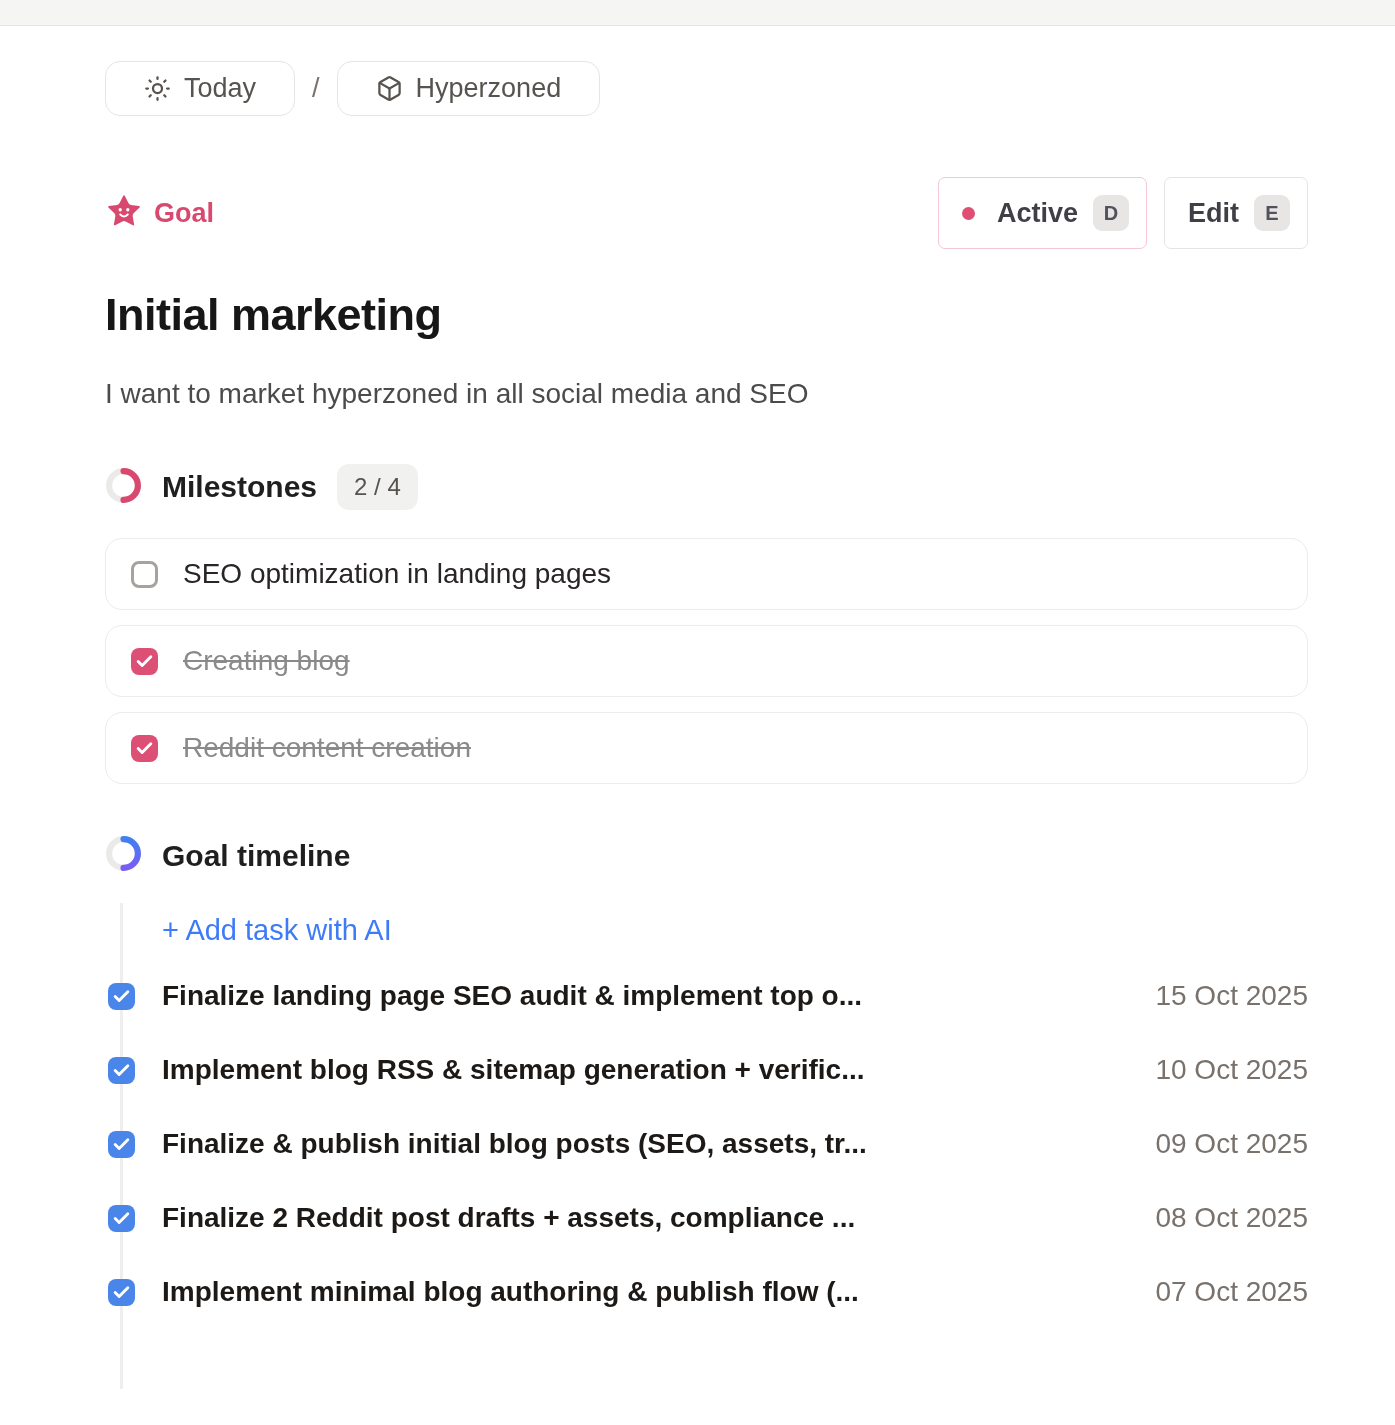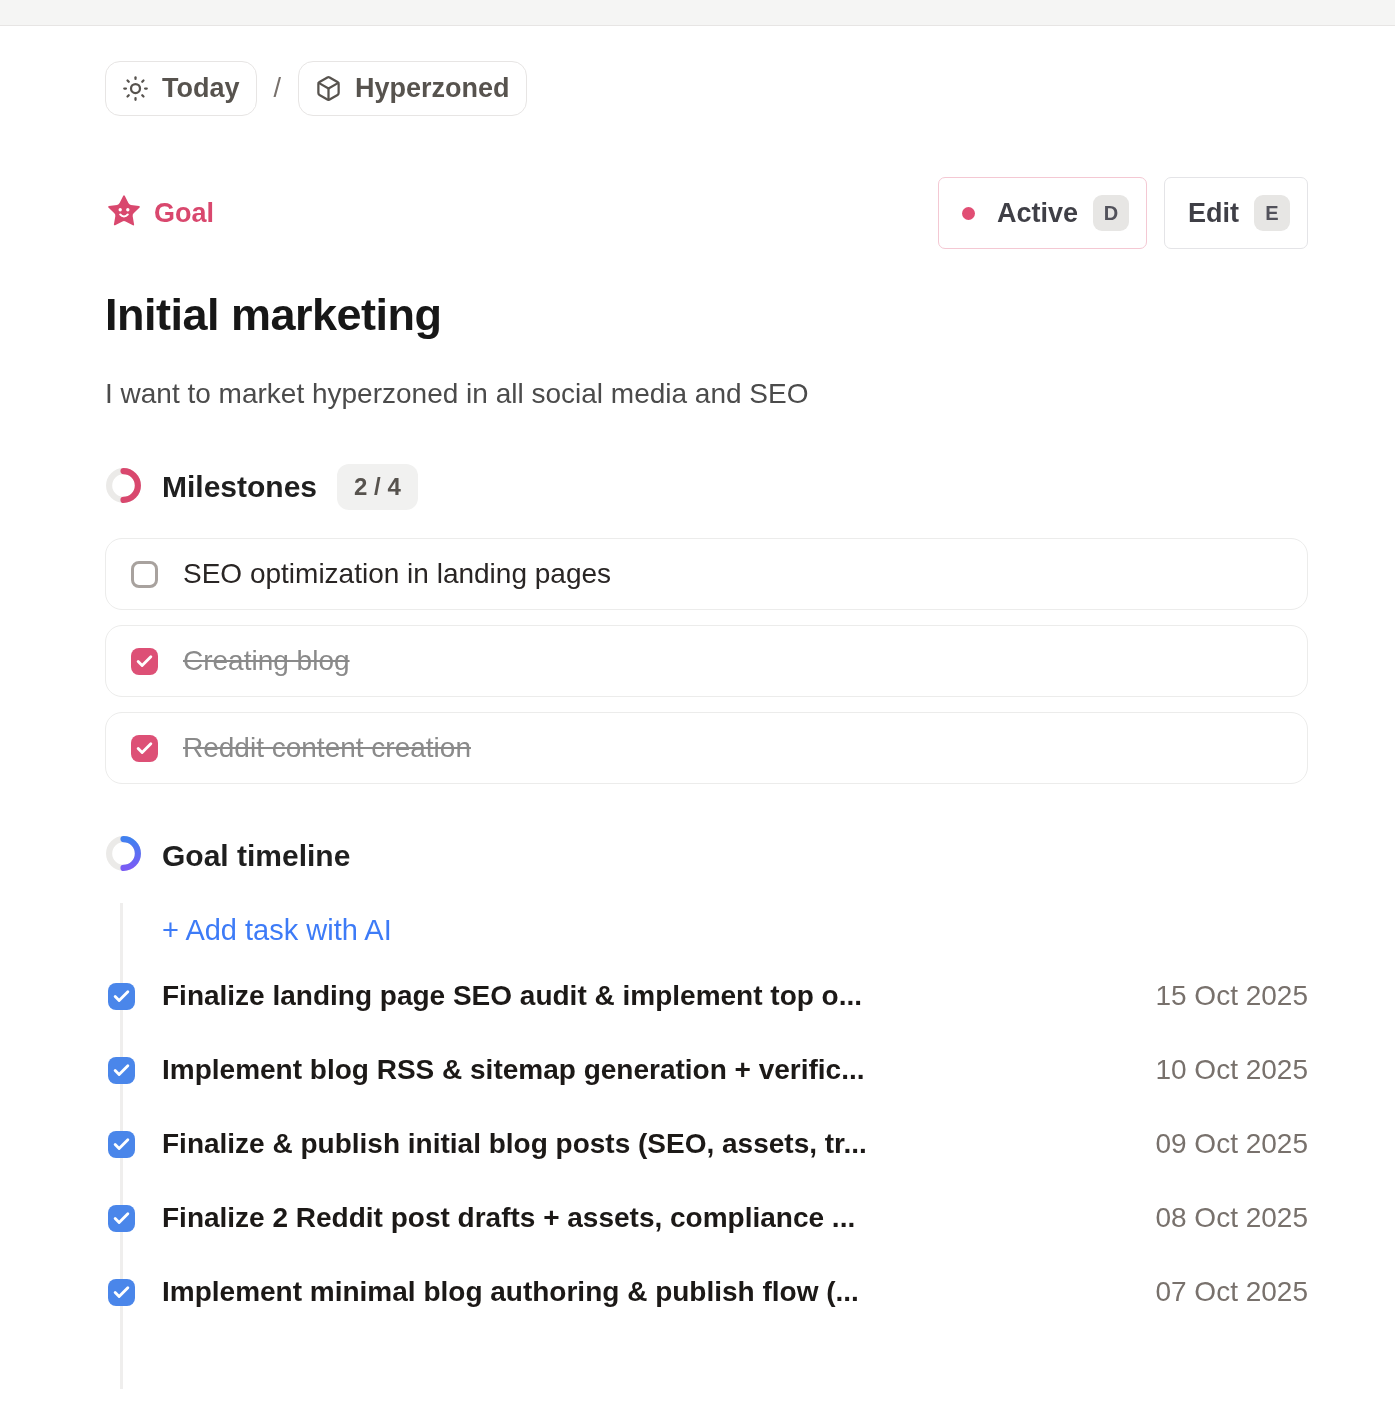--- a/index.html
+++ b/index.html
@@ -3,23 +3,23 @@
 <meta charset="utf-8">
 <style>
   * { margin: 0; padding: 0; box-sizing: border-box; }
   html, body { width: 1395px; height: 1425px; background: #fff; overflow: hidden;
     font-family: "Liberation Sans", sans-serif; color: #1c1917; }
   .topbar { height: 26px; background: #f5f5f4; border-bottom: 1px solid #e7e5e4; }
   .page { padding: 0 87px 0 105px; }
 
   
   .breadcrumb { margin-top: 35px; display: flex; align-items: center; gap: 17px; }
-  .crumb-btn { display: flex; align-items: center; gap: 13px; height: 55px; padding: 0 16px;
+  .crumb-btn { display: flex; align-items: center; gap: 13px; height: 55px; padding: 0 38px;
     border: 1.5px solid #e7e5e4; border-radius: 15px; background: #fff; color: #57534e;
-    font-size: 27px; cursor: pointer; font-weight: bold; }
+    font-size: 27px; cursor: pointer; }
   .crumb-sep { color: #78716c; font-size: 27px; }
   .crumb-btn svg { display: block; }
 
   
   .goal-row { margin-top: 61px; display: flex; align-items: center; justify-content: space-between; }
   .goal-label { display: flex; align-items: center; gap: 11px; }
   .goal-label .txt { font-size: 27px; font-weight: 700; color: #d9486e; }
   .hdr-actions { display: flex; align-items: center; gap: 17px; }
   .pill-btn { display: flex; align-items: center; gap: 15px; height: 72px; padding: 0 17px 0 23px;
     background: #fff; border-radius: 7px; font-size: 27px; color: #3f3f46; font-weight: 600; cursor: pointer; }
@@ -32,21 +32,21 @@
   
   .title { margin-top: 40px; font-size: 45px; font-weight: 700; color: #171717; letter-spacing: -0.5px; }
   .desc { margin-top: 37px; font-size: 28px; color: #4b4b4b; }
 
   
   .section-hdr { display: flex; align-items: center; gap: 20px; }
   .section-hdr.milestones { margin-top: 54px; }
   .section-hdr.timeline { margin-top: 51px; }
   .section-title { font-size: 30px; font-weight: 700; color: #1f1f1f; }
   .count-badge { background: #f1f1f0; border-radius: 12px; padding: 9px 17px;
-    font-size: 24px; font-weight: 700; color: #57534e; }
+    font-size: 24px; font-weight: 400; color: #57534e; }
 
   
   .mile-list { margin-top: 28px; display: flex; flex-direction: column; gap: 15px; }
   .mile-item { display: flex; align-items: center; gap: 25px; height: 72px; padding: 0 25px;
     border: 1.5px solid #ececeb; border-radius: 17px; background: #fff; cursor: pointer; }
   .cb { width: 27px; height: 27px; border-radius: 8px; flex-shrink: 0;
     display: flex; align-items: center; justify-content: center; }
   .cb.un { border: 3px solid #a8a29e; background: #fff; }
   .cb.pink { background: #dd5076; }
   .cb.blue { background: #4a86ea; }

